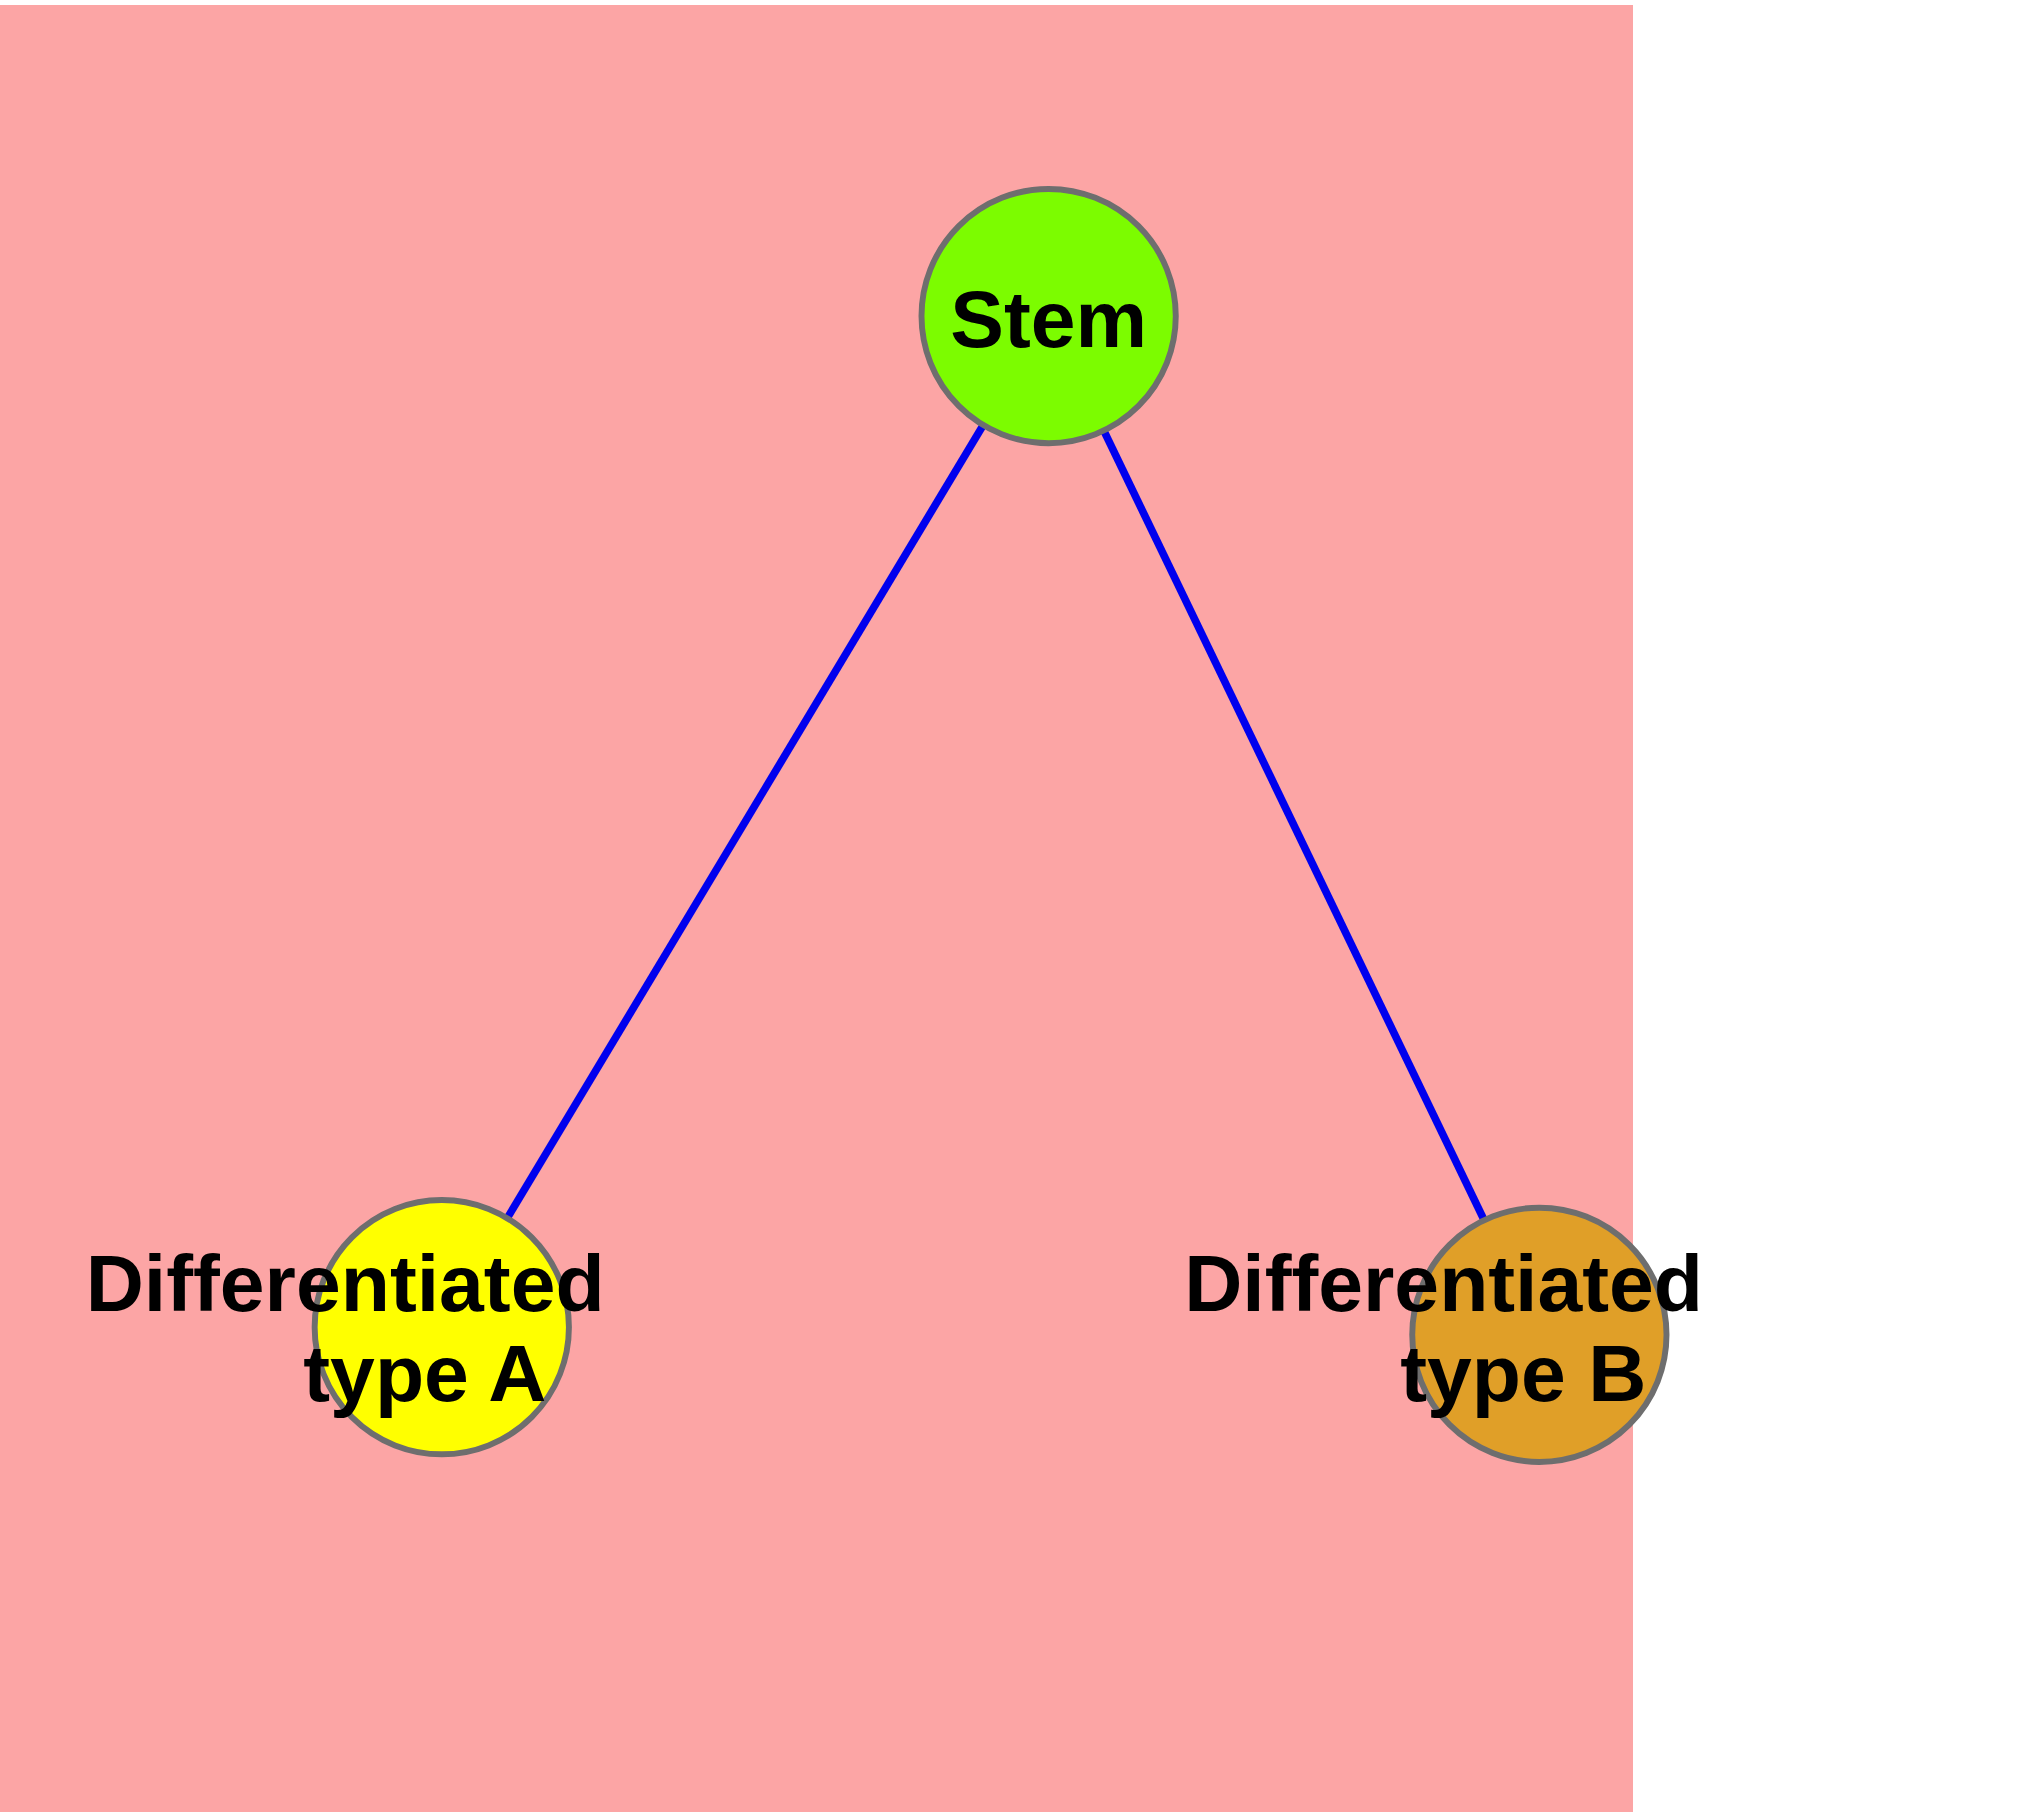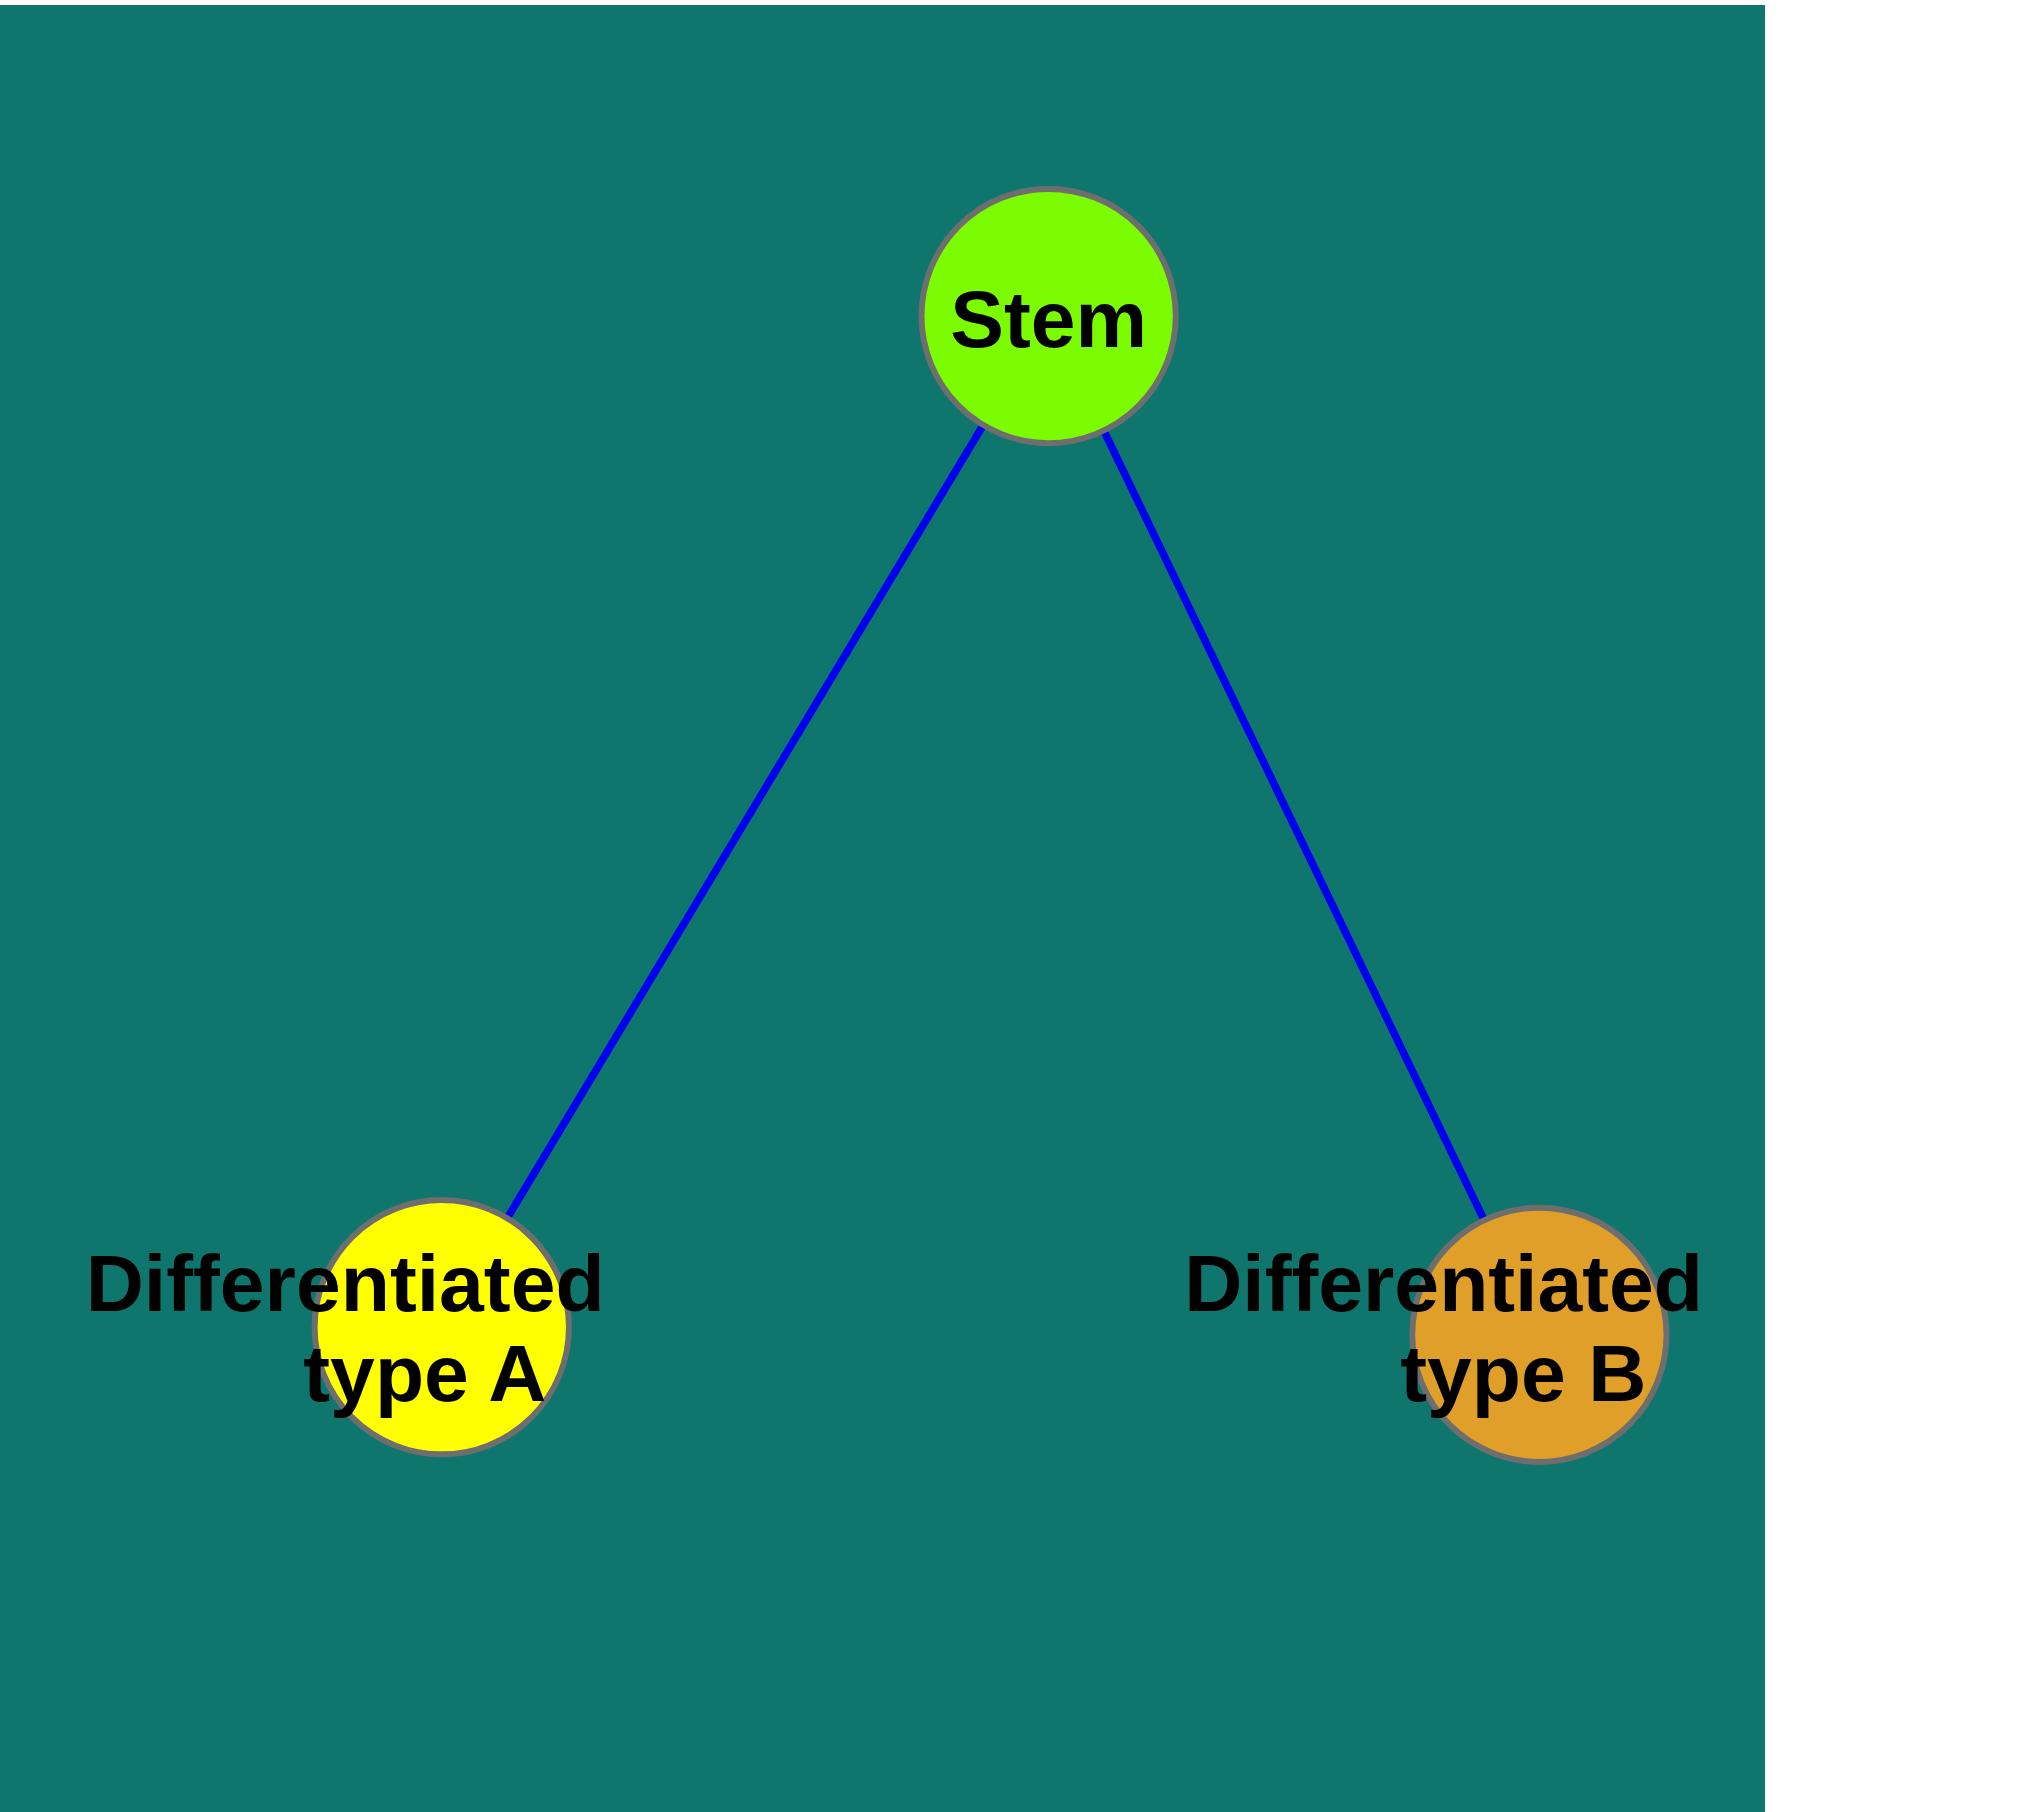--- a/index.html
+++ b/index.html
@@ -13,23 +13,23 @@
     width: 2021px;
     height: 1812px;
     overflow: hidden;
     background: #ffffff;
     font-family: "Liberation Sans", sans-serif;
   }
   #plot-area {
     position: absolute;
     left: 0;
     top: 5.1px;
-    width: 1765px;
+    width: 1633px;
     height: 1807px;
-    background: #0f766e;
+    background: #fca5a5;
   }
   #graph-svg {
     position: absolute;
     left: 0;
     top: 0;
     width: 2021px;
     height: 1807px;
     display: block;
   }
   .edge-line {

